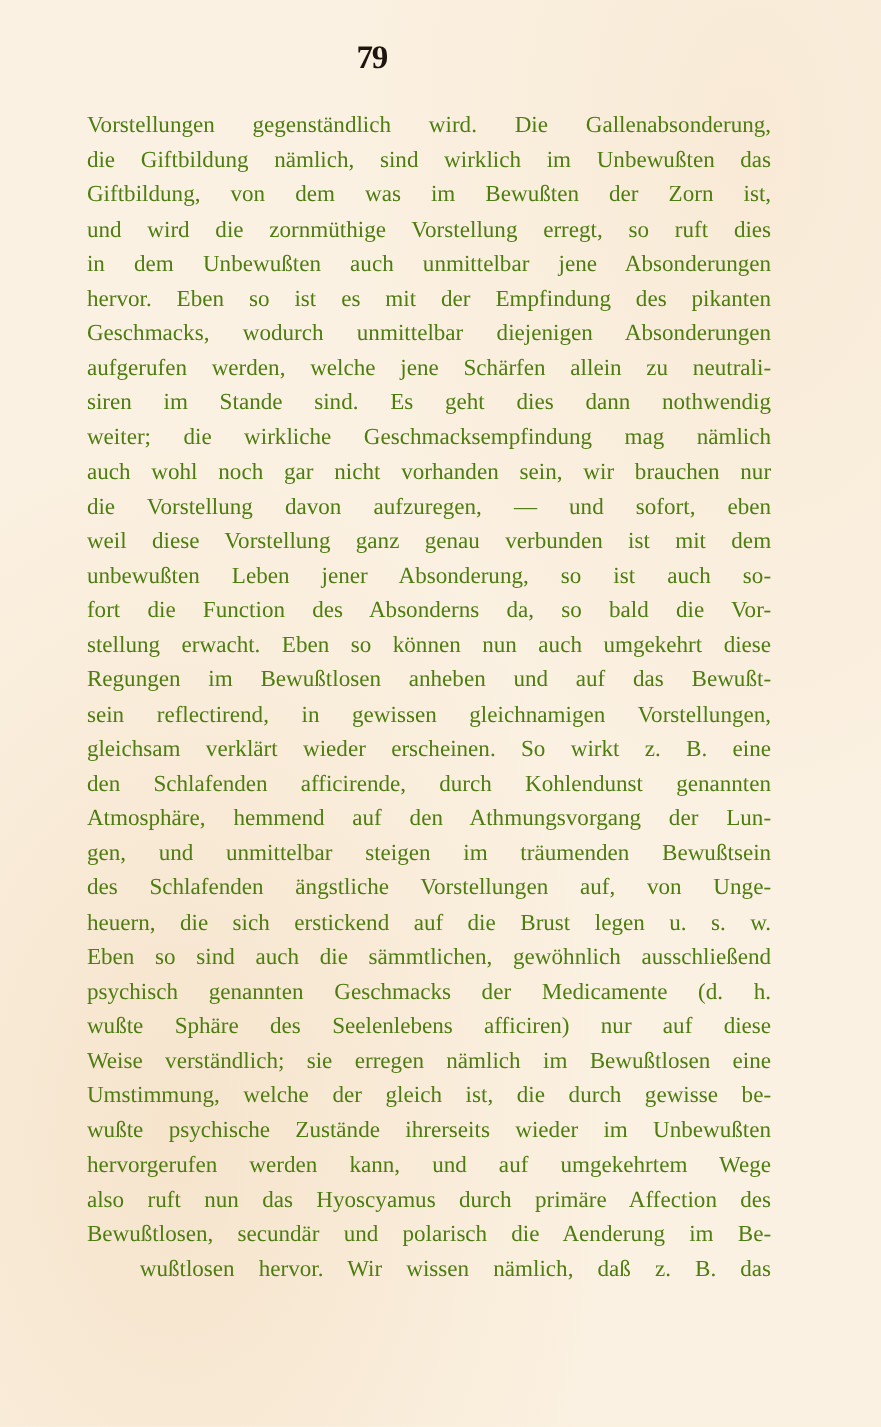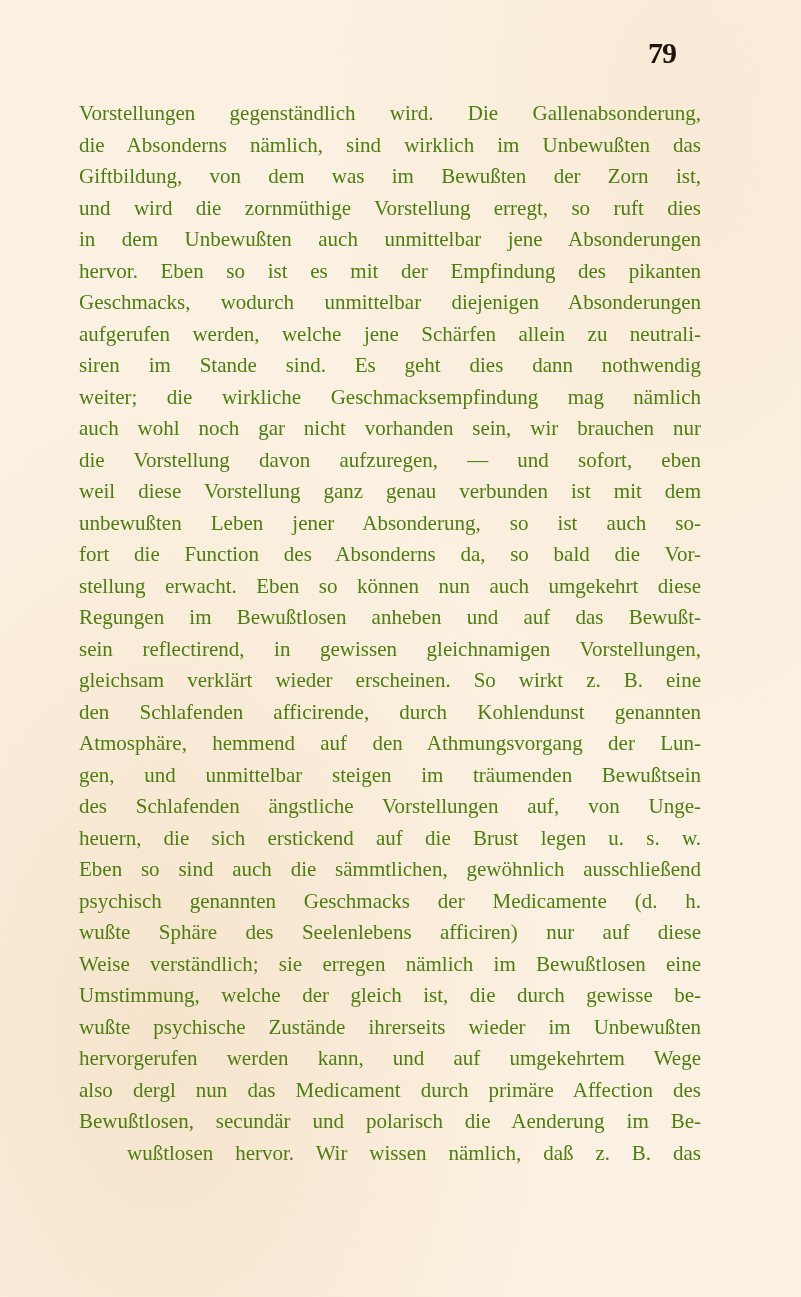--- a/index.html
+++ b/index.html
@@ -7,21 +7,21 @@
     width: 801px; height: 1297px; overflow: hidden;
     background: #fbf1e2;
     background-image: radial-gradient(ellipse at 20% 80%, #f6e4cc 0%, rgba(251,241,226,0) 45%),
                       radial-gradient(ellipse at 85% 10%, #f8ead6 0%, rgba(251,241,226,0) 40%);
     font-family: "DejaVu Serif", serif;
     color: #2a1d14;
     position: relative;
   }
   .page-number {
     position: absolute; top: 36px; left: 0; width: 676px;
-    text-align: right; font-size: 30px; font-weight: bold;
+    text-align: center; font-size: 30px; font-weight: bold;
     font-family: "Liberation Serif", serif; color: #1f150e;
     letter-spacing: -1px;
   }
   .body-text {
     position: absolute; top: 98px; left: 79px; width: 622px;
   }
   .line {
     height: 31.5px; line-height: 31.5px;
     font-family: "Liberation Serif", serif;
     font-size: 21px;
@@ -31,21 +31,21 @@
   }
   .line.last { text-align-last: justify; margin-left: 48px; }
 </style>
 </head>
 <body>
 
 <div class="page-number">79</div>
 
 <div class="body-text">
   <div class="line">Vorstellungen gegenständlich wird. Die Gallenabsonderung,</div>
-  <div class="line">die Absonderns nämlich, sind wirklich im Unbewußten das</div>
+  <div class="line">die Giftbildung nämlich, sind wirklich im Unbewußten das</div>
   <div class="line">Giftbildung, von dem was im Bewußten der Zorn ist,</div>
   <div class="line">und wird die zornmüthige Vorstellung erregt, so ruft dies</div>
   <div class="line">in dem Unbewußten auch unmittelbar jene Absonderungen</div>
   <div class="line">hervor. Eben so ist es mit der Empfindung des pikanten</div>
   <div class="line">Geschmacks, wodurch unmittelbar diejenigen Absonderungen</div>
   <div class="line">aufgerufen werden, welche jene Schärfen allein zu neutrali-</div>
   <div class="line">siren im Stande sind. Es geht dies dann nothwendig</div>
   <div class="line">weiter; die wirkliche Geschmacksempfindung mag nämlich</div>
   <div class="line">auch wohl noch gar nicht vorhanden sein, wir brauchen nur</div>
   <div class="line">die Vorstellung davon aufzuregen, — und sofort, eben</div>
@@ -61,16 +61,16 @@
   <div class="line">gen, und unmittelbar steigen im träumenden Bewußtsein</div>
   <div class="line">des Schlafenden ängstliche Vorstellungen auf, von Unge-</div>
   <div class="line">heuern, die sich erstickend auf die Brust legen u. s. w.</div>
   <div class="line">Eben so sind auch die sämmtlichen, gewöhnlich ausschließend</div>
   <div class="line">psychisch genannten Geschmacks der Medicamente (d. h.</div>
   <div class="line">wußte Sphäre des Seelenlebens afficiren) nur auf diese</div>
   <div class="line">Weise verständlich; sie erregen nämlich im Bewußtlosen eine</div>
   <div class="line">Umstimmung, welche der gleich ist, die durch gewisse be-</div>
   <div class="line">wußte psychische Zustände ihrerseits wieder im Unbewußten</div>
   <div class="line">hervorgerufen werden kann, und auf umgekehrtem Wege</div>
-  <div class="line">also dergl nun das Medicament durch primäre Affection des</div>
+  <div class="line">also ruft nun das Hyoscyamus durch primäre Affection des</div>
   <div class="line">Bewußtlosen, secundär und polarisch die Aenderung im Be-</div>
   <div class="line last">wußtlosen hervor. Wir wissen nämlich, daß z. B. das</div>
 </div>
 
 </body></html>

